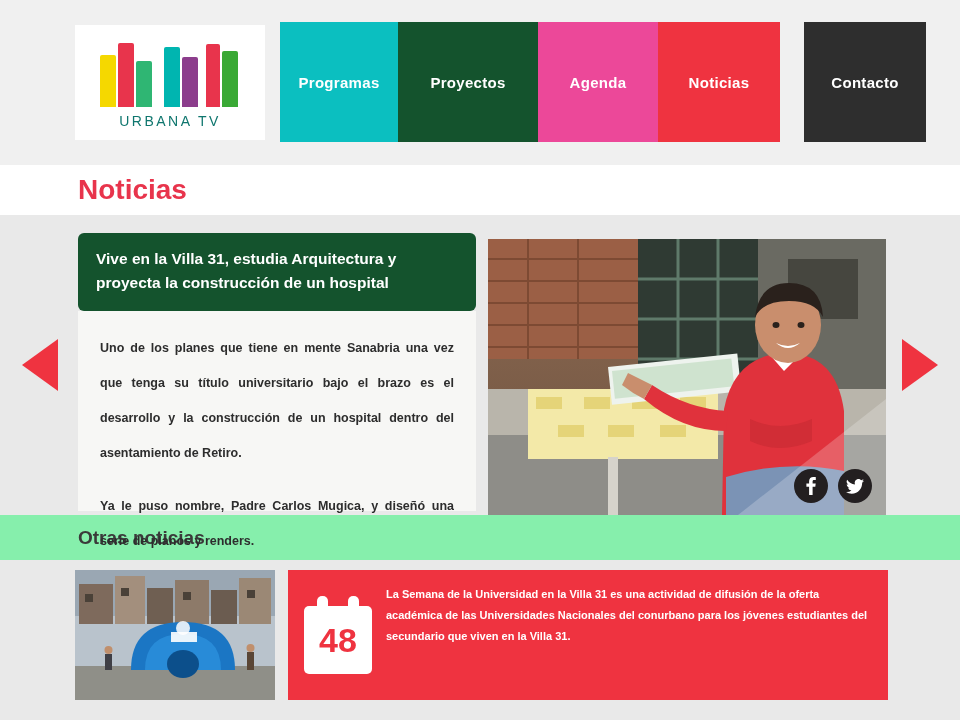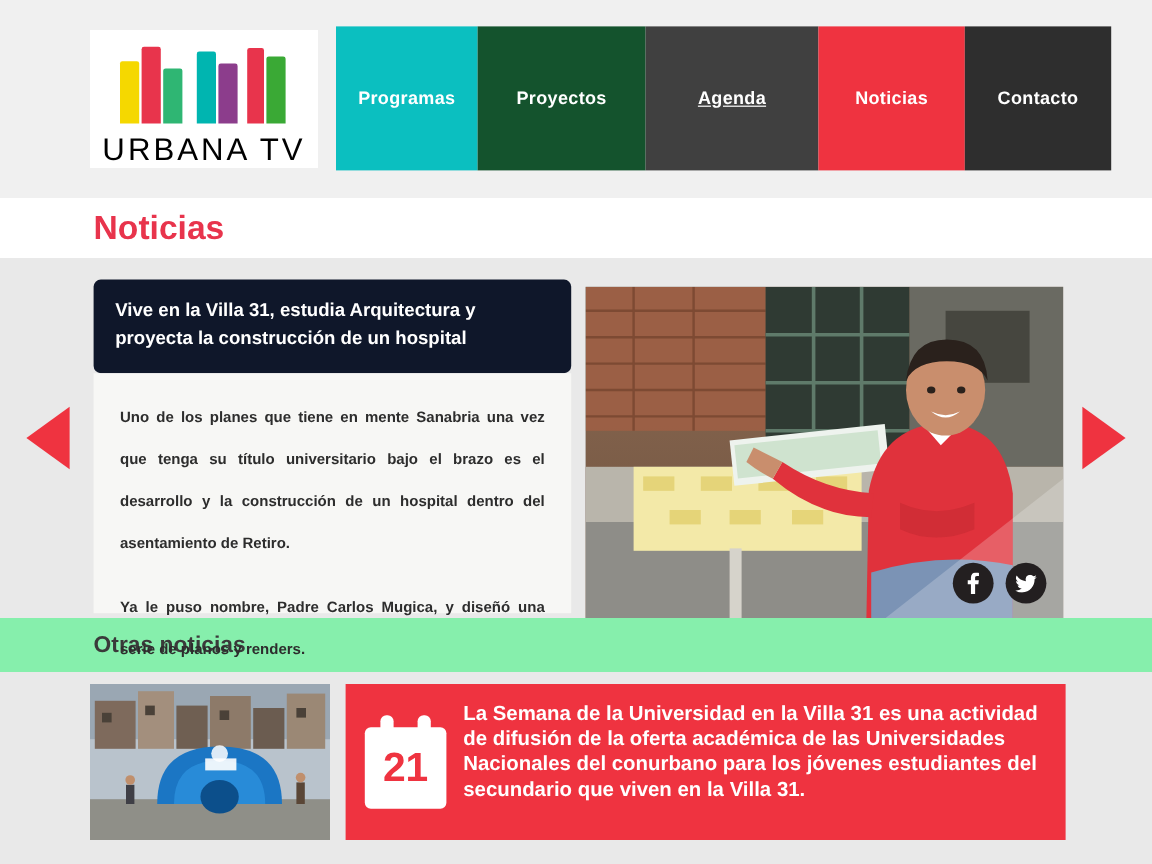--- a/index.html
+++ b/index.html
@@ -36,23 +36,23 @@
     width: 140px;
     height: 68px;
     position: relative;
   }
   .logo-bars span {
     position: absolute;
     bottom: 0;
     border-radius: 2px 2px 0 0;
   }
   .logo-text {
-    font-size: 26px;
+    font-size: 14px;
     letter-spacing: 2.5px;
-    color: #000000;
+    color: #0f766e;
     margin-top: 6px;
     font-family: "Liberation Sans", sans-serif;
   }
 
   .nav {
     position: absolute;
     left: 280px;
     top: 22px;
     height: 120px;
     display: flex;
@@ -113,21 +113,21 @@
     border-left: 36px solid #ef3340;
   }
 
   .feature-text-col {
     position: absolute;
     left: 78px;
     top: 18px;
     width: 398px;
   }
   .feature-headline {
-    background: #0f172a;
+    background: #14532d;
     color: #ffffff;
     font-size: 15.5px;
     font-weight: bold;
     line-height: 24px;
     padding: 14px 18px 16px 18px;
     border-radius: 6px;
   }
   .feature-body {
     background: #f7f7f5;
     padding: 20px 22px 22px 22px;
@@ -251,21 +251,21 @@
     border-radius: 5px;
     background: #ffffff;
   }
   .news-text { flex: 1; padding-left: 8px; padding-top: 4px; }
   .news-title {
     font-size: 15px;
     font-weight: bold;
     margin-bottom: 8px;
   }
   .news-desc {
-    font-size: 17px;
+    font-size: 11px;
     line-height: 21px;
     font-weight: bold;
   }
   .bottom-strip {
     width: 960px;
     height: 0px;
     background: #ffffff;
   }
 </style>
 </head>
@@ -284,23 +284,23 @@
         <span style="left: 100px; width: 8px; height: 68px; background: rgb(255, 255, 255);"></span>
         <span style="left: 106px; width: 14px; height: 63px; background: rgb(232, 52, 76);"></span>
         <span style="left: 122px; width: 16px; height: 56px; background: rgb(58, 169, 53);"></span>
       </div>
     <div class="logo-text">URBANA TV</div>
   </div>
 
   <nav class="nav" id="nav-root">
       <div class="nav-item" style="background: rgb(11, 191, 192); width: 118px;">Programas</div>
       <div class="nav-item" style="background: #14532d; width: 140px;">Proyectos</div>
-      <div class="nav-item" style="background: #404040; width: 144px; text-decoration: underline;">Agenda</div>
+      <div class="nav-item" style="background: #ec4899; width: 120px;">Agenda</div>
       <div class="nav-item" style="background: rgb(239, 51, 64); width: 122px;">Noticias</div>
-      <div class="nav-item" style="background: rgb(46, 46, 46); width: 122px;">Contacto</div>
+      <div class="nav-item" style="background: rgb(46, 46, 46); width: 122px; margin-left: 24px;">Contacto</div>
     </nav>
 </div>
 
 <div class="title-bar">
   <div class="page-title">Noticias</div>
 </div>
 
 <div class="featured">
 
   <div class="arrow arrow-left"></div>
@@ -438,21 +438,21 @@
       <circle cx="175.5" cy="78" r="4" fill="#c08f6c"></circle>
     </svg>
   </div>
 
   <div class="news-card">
     <div class="cal-icon">
       <div class="cal">
         <div class="cal-ring" style="left:13px"></div>
         <div class="cal-ring" style="left:44px"></div>
         <div class="cal-body"></div>
-        <div class="cal-num">21</div>
+        <div class="cal-num">48</div>
       </div>
     </div>
     <div class="news-text">
       <div class="news-desc">La Semana de la Universidad en la Villa 31 es una actividad de difusión de la oferta académica de las Universidades Nacionales del conurbano para los jóvenes estudiantes del secundario que viven en la Villa 31.</div>
     </div>
   </div>
 </div>
 
 <div class="bottom-strip"></div>
 

